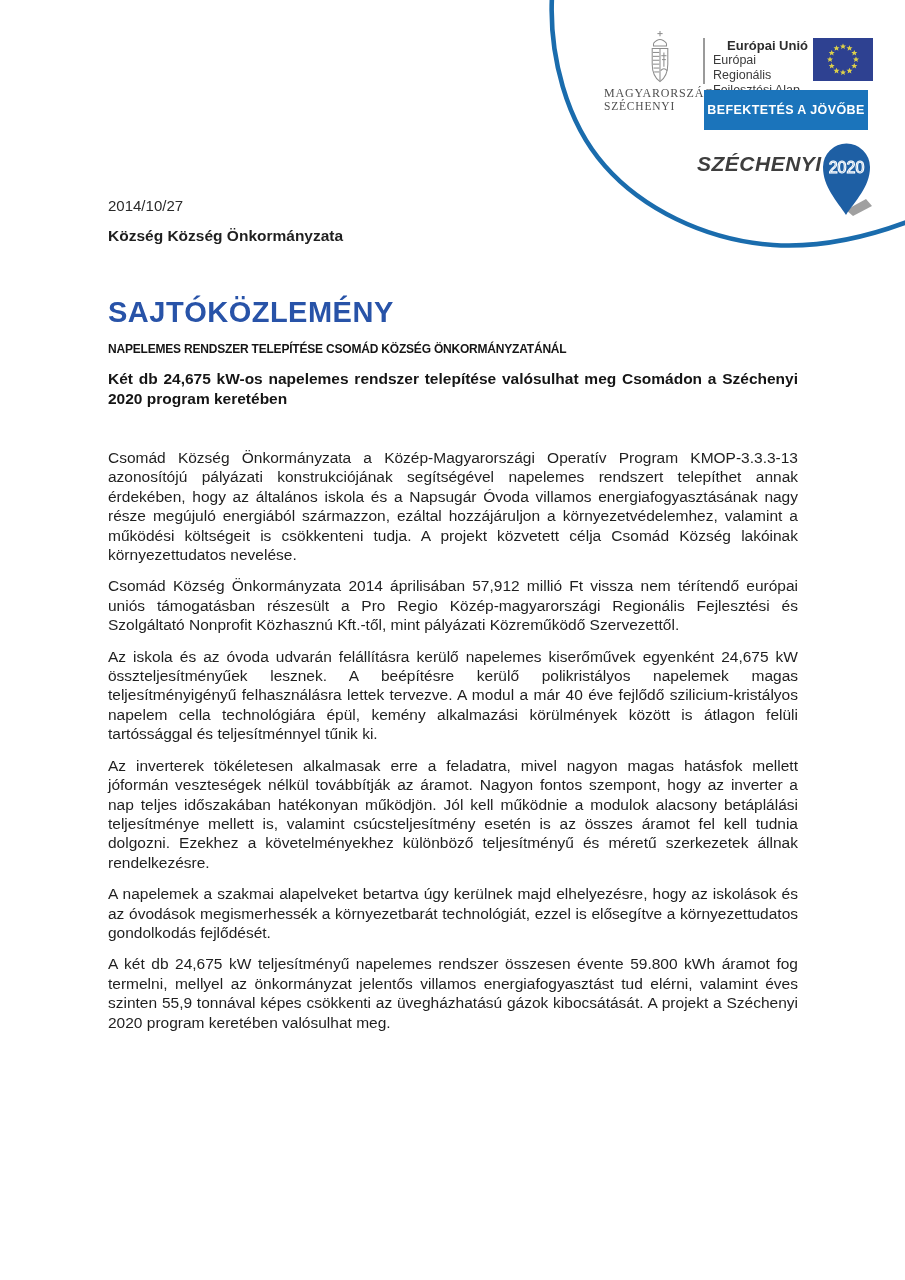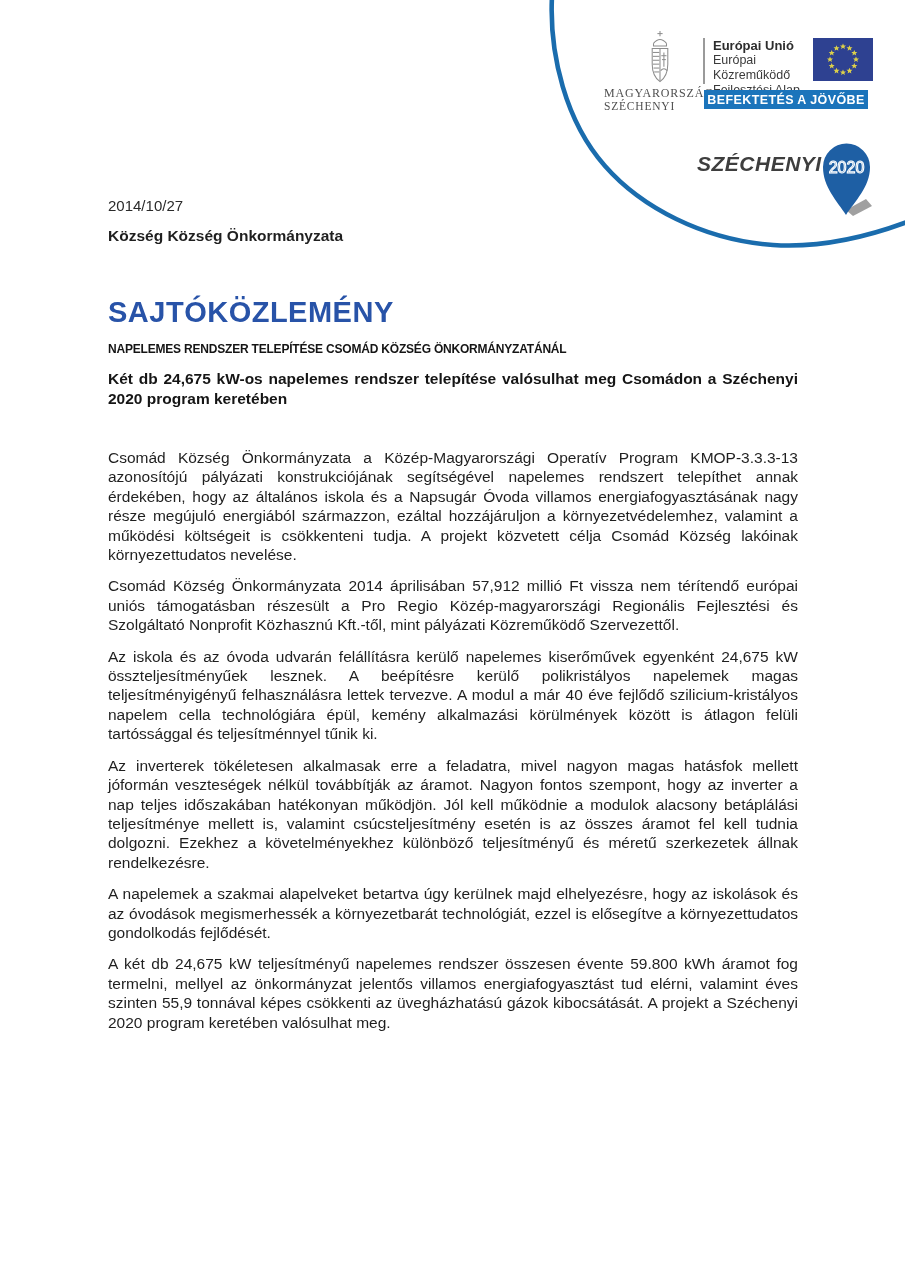--- a/index.html
+++ b/index.html
@@ -19,27 +19,27 @@
   
   .gov-block{position:absolute;left:604px;top:30px;width:112px;text-align:left;}
   .gov-arms{display:block;margin:0 auto;}
   .gov-name{font-family:"Liberation Serif", serif;color:#4f4f4f;font-size:12px;line-height:13px;letter-spacing:0.8px;margin-top:3px;}
   .gov-name2{font-family:"Liberation Serif", serif;color:#4f4f4f;font-size:11.5px;line-height:13px;letter-spacing:0.8px;}
 
   
   .eu-block{position:absolute;left:703px;top:38px;display:flex;}
   .eu-divider{width:2px;height:46px;background:#9a9a9a;}
   .eu-text{margin-left:8px;width:95px;}
-  .eu-title{font-size:13px;font-weight:bold;color:#2d2d2d;line-height:15px;}
+  .eu-title{font-size:13px;font-weight:bold;color:#2d2d2d;line-height:15px;text-align:right;}
   .eu-line{font-size:12.5px;color:#3a3a3a;line-height:15px;}
   .eu-flag{margin-left:5px;display:block;}
 
   
   .banner{
-    position:absolute;left:704px;top:90px;width:164px;height:19px;
+    position:absolute;left:704px;top:90px;width:164px;height:40px;
     background:#1b74bb;color:#ffffff;font-size:12.5px;font-weight:bold;
     letter-spacing:0.4px;display:flex;align-items:center;justify-content:center;
   }
 
   
   .szechenyi-text{
     position:absolute;left:697px;top:153px;
     font-size:21px;line-height:21px;font-weight:bold;color:#3e3e3e;letter-spacing:0.5px;font-style:italic;
   }
   .pin-svg{position:absolute;left:816px;top:140px;}
@@ -85,21 +85,21 @@
       </g>
     </svg>
     <div class="gov-name">MAGYARORSZÁG</div>
     <div class="gov-name2">SZÉCHENYI</div>
   </div>
 
   <div class="eu-block">
     <div class="eu-divider"></div>
     <div class="eu-text">
       <div class="eu-title">Európai Unió</div>
-      <div class="eu-line">Európai Közreműködő</div>
+      <div class="eu-line">Európai Regionális</div>
       <div class="eu-line">Fejlesztési Alap</div>
     </div>
     <svg class="eu-flag" width="60" height="43" viewBox="0 0 60 43" aria-hidden="true">
       <defs>
         <path id="star" d="M0,-3 L0.9,-0.95 3,-0.95 1.35,0.45 1.9,2.6 0,1.35 -1.9,2.6 -1.35,0.45 -3,-0.95 -0.9,-0.95 Z" fill="#ddd04a"></path>
       </defs>
       <rect x="0" y="0" width="60" height="43" fill="#2e4191"></rect>
       <use href="#star" transform="translate(30,8.5)"></use>
       <use href="#star" transform="translate(36.5,10.2)"></use>
       <use href="#star" transform="translate(41.3,15)"></use>

